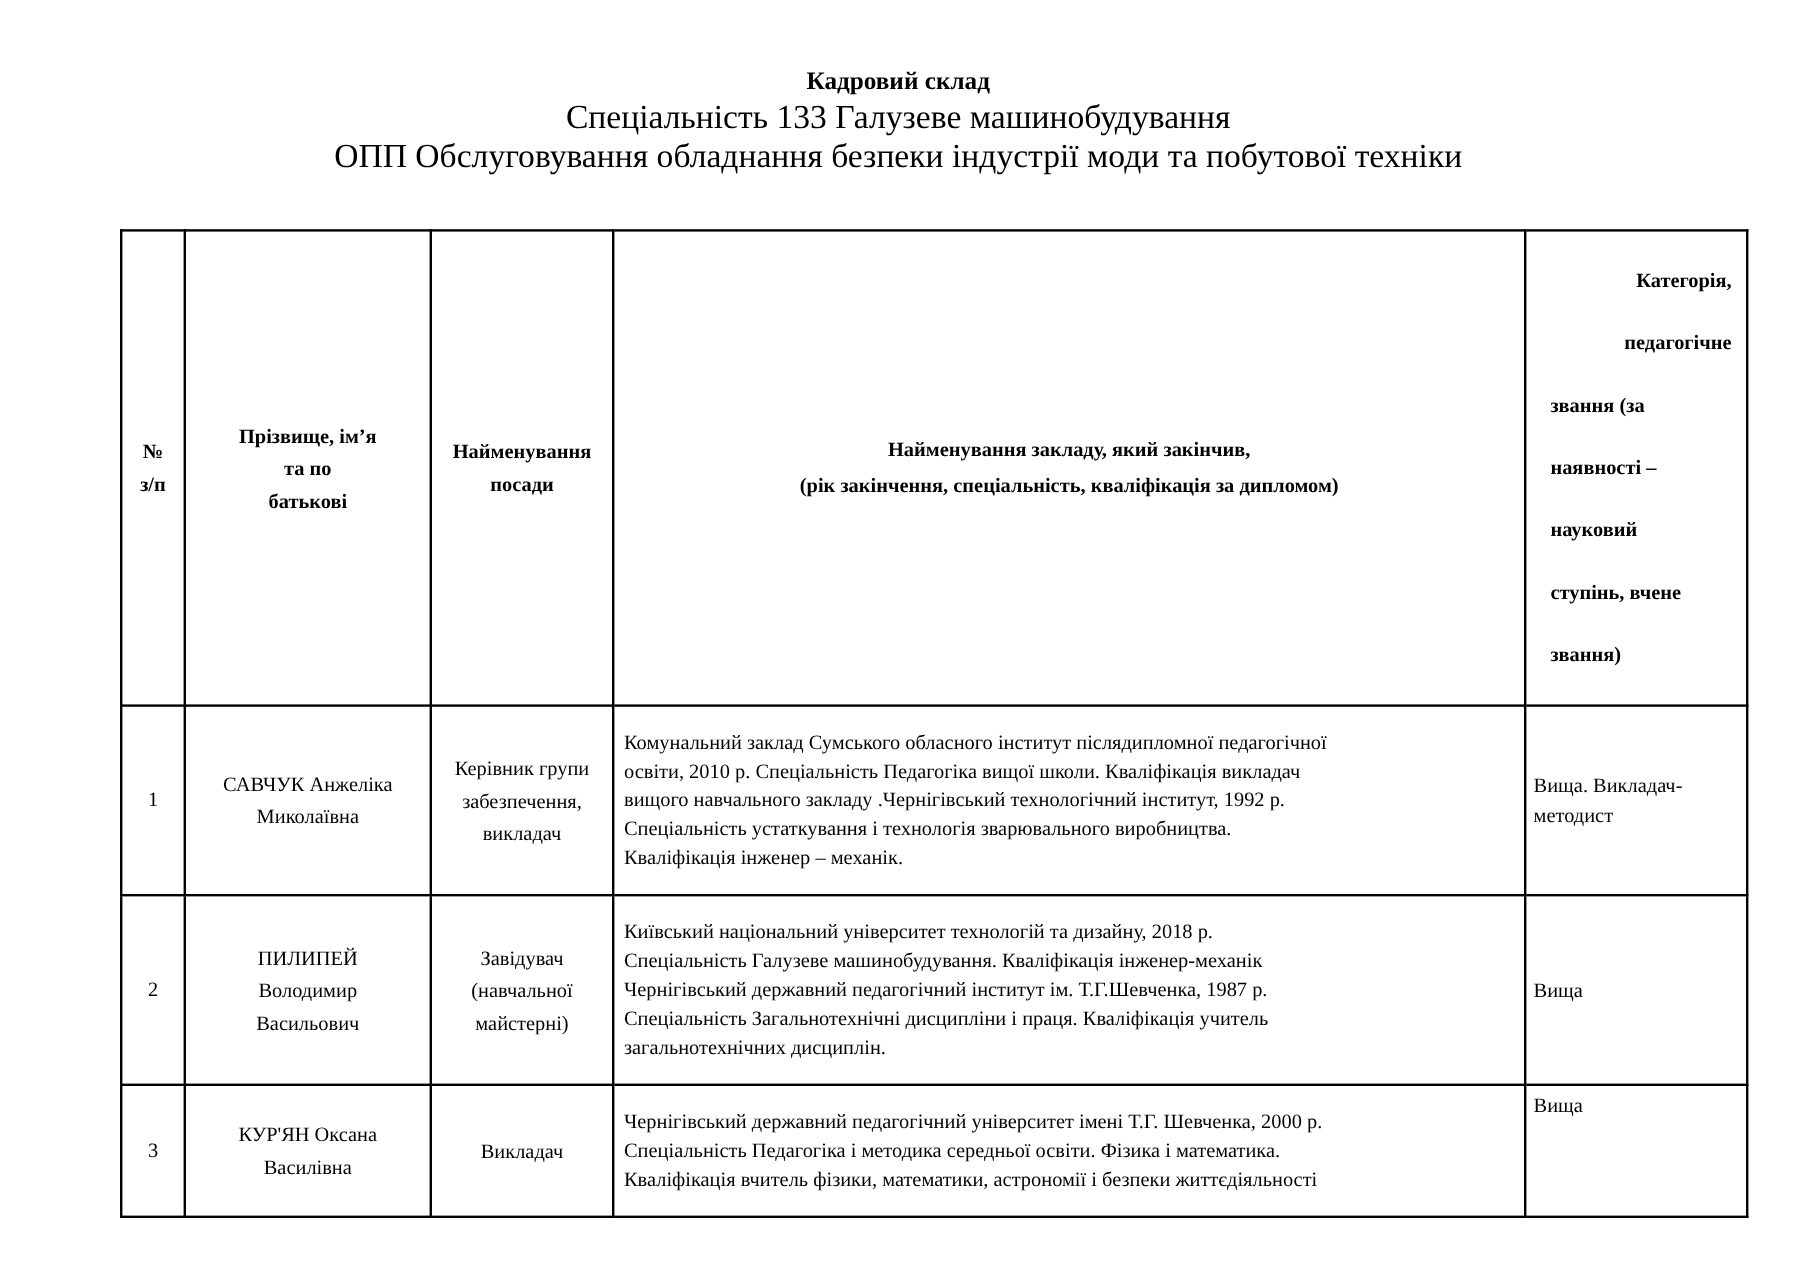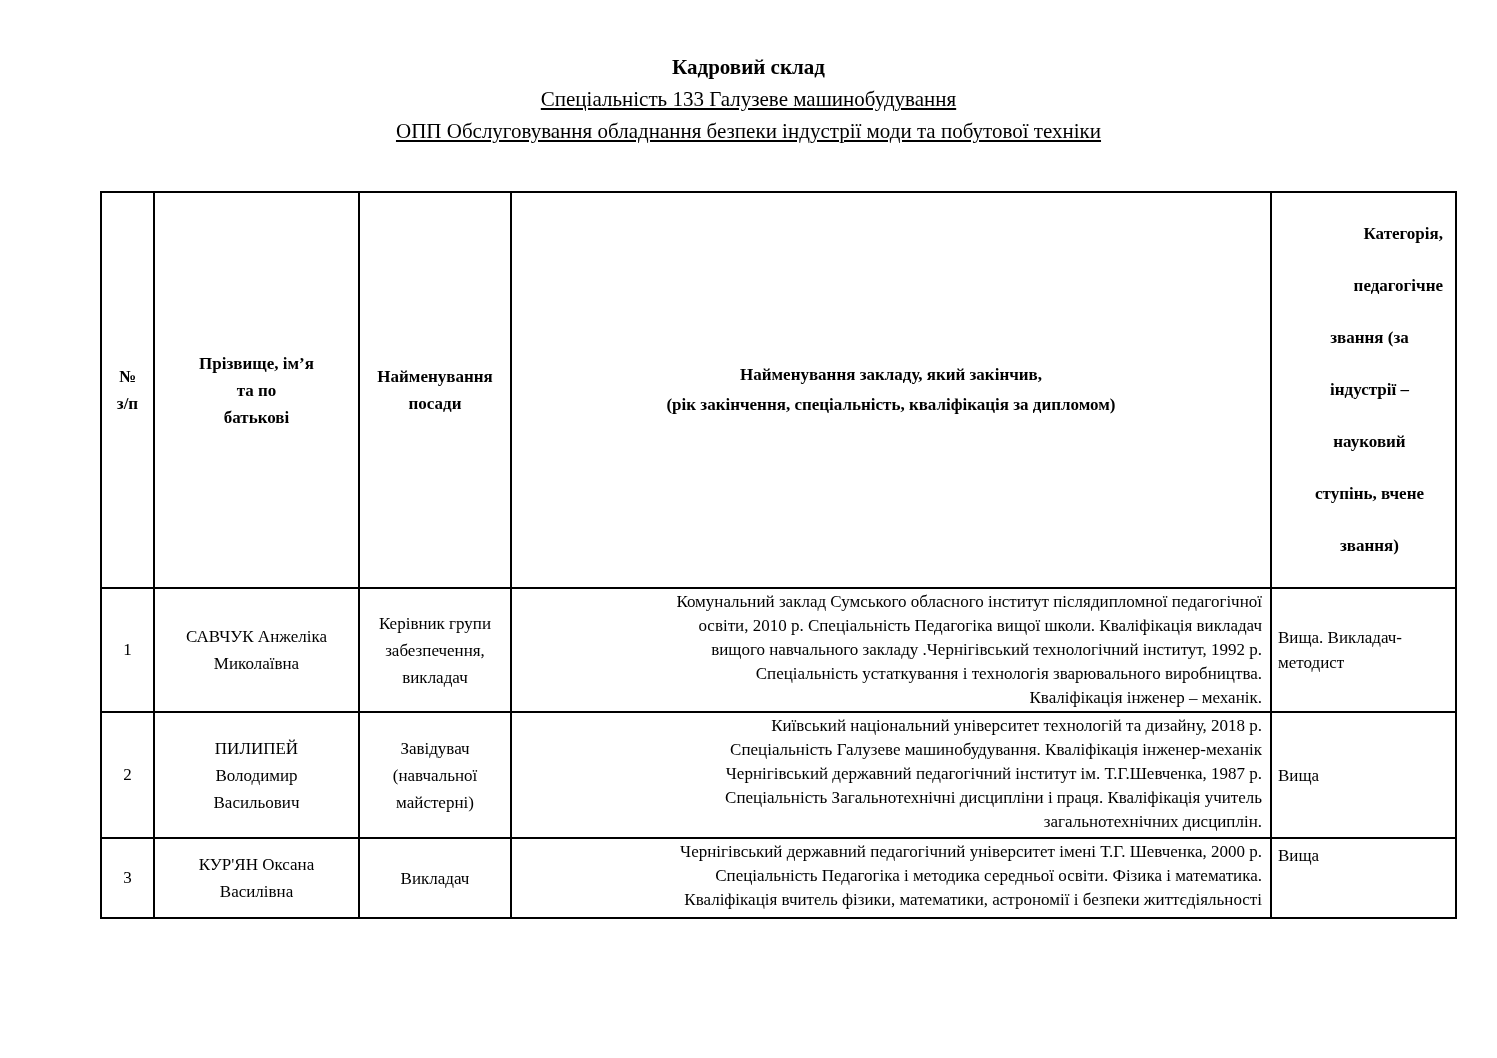--- a/index.html
+++ b/index.html
@@ -14,21 +14,21 @@
   }
   .heading {
     position:absolute;
     top:35px; left:0; width:100%;
     text-align:center;
   }
   .heading .title {
     font-size:21px; font-weight:bold; line-height:32px;
   }
   .heading .subtitle {
-    font-size:21px; line-height:32px;text-decoration:underline;
+    font-size:28px; line-height:32px;
   }
   table.staff-table {
     position:absolute;
     left:100px; top:175px;
     width:1355px;
     border-collapse:collapse;
     table-layout:fixed;
     font-size:17px;
   }
   .staff-table th, .staff-table td {
@@ -39,29 +39,29 @@
     font-family:Liberation Serif, serif;
   }
   .staff-table th {
     font-weight:bold;
     text-align:center;
     vertical-align:middle;
     line-height:27px;
   }
   th.h-institution { line-height:30px; }
   th.h-category   { line-height:26px; padding:2px 8px; }
-  .cat-line { display:block; text-align:center; padding-left:12px; }
+  .cat-line { display:block; text-align:left; padding-left:12px; }
   .cat-line.right { text-align:right; padding-right:4px; padding-left:0; }
 
   td.c-num      { text-align:center; vertical-align:middle; }
   td.c-name     { text-align:center; vertical-align:middle; line-height:27px; }
   td.c-position { text-align:center; vertical-align:middle; line-height:27px;border-radius:26px; }
   td.c-institution {
-    text-align:right; vertical-align:top;
-    line-height:24px; padding:1px 8px;
+    text-align:left; vertical-align:top;
+    line-height:24px; padding:18px 8px;
   }
   td.c-category { text-align:left; vertical-align:middle; line-height:25px; }
   td.c-category.valign-top { vertical-align:top; padding-top:4px; }
 
   tr.header-row { height:198px; }
   tr.row-1 { height:124px; }
   tr.row-2 { height:126px; }
   tr.row-3 { height:80px; }
 </style>
 </head>
@@ -91,21 +91,21 @@
 та по
 батькові</th>
         <th class="h-position">Найменування
 посади</th>
         <th class="h-institution">Найменування закладу, який закінчив,
 (рік закінчення, спеціальність, кваліфікація за дипломом)</th>
         <th class="h-category">
           <span class="cat-line right">Категорія,</span>
           <span class="cat-line right">педагогічне</span>
           <span class="cat-line">звання (за</span>
-          <span class="cat-line">індустрії –</span>
+          <span class="cat-line">наявності –</span>
           <span class="cat-line">науковий</span>
           <span class="cat-line">ступінь, вчене</span>
           <span class="cat-line">звання)</span>
         </th>
       </tr>
     </thead>
     <tbody>
       <tr class="row-1">
         <td class="c-num">1</td>
         <td class="c-name">САВЧУК Анжеліка

